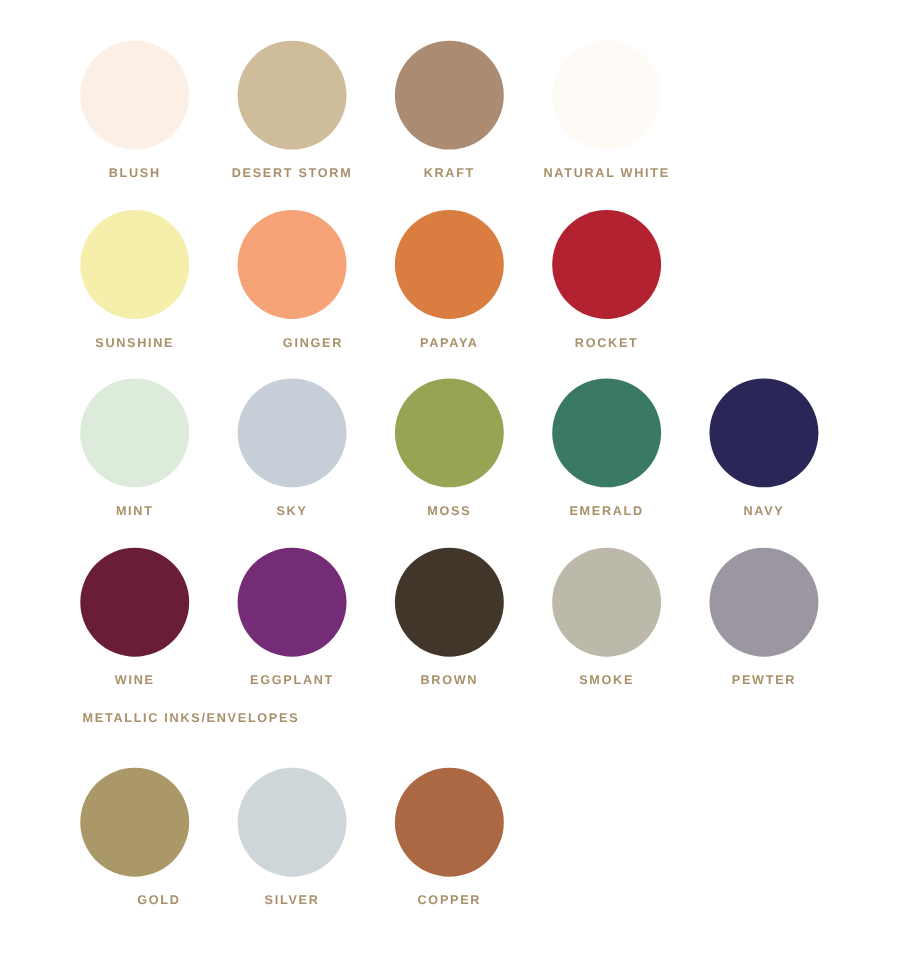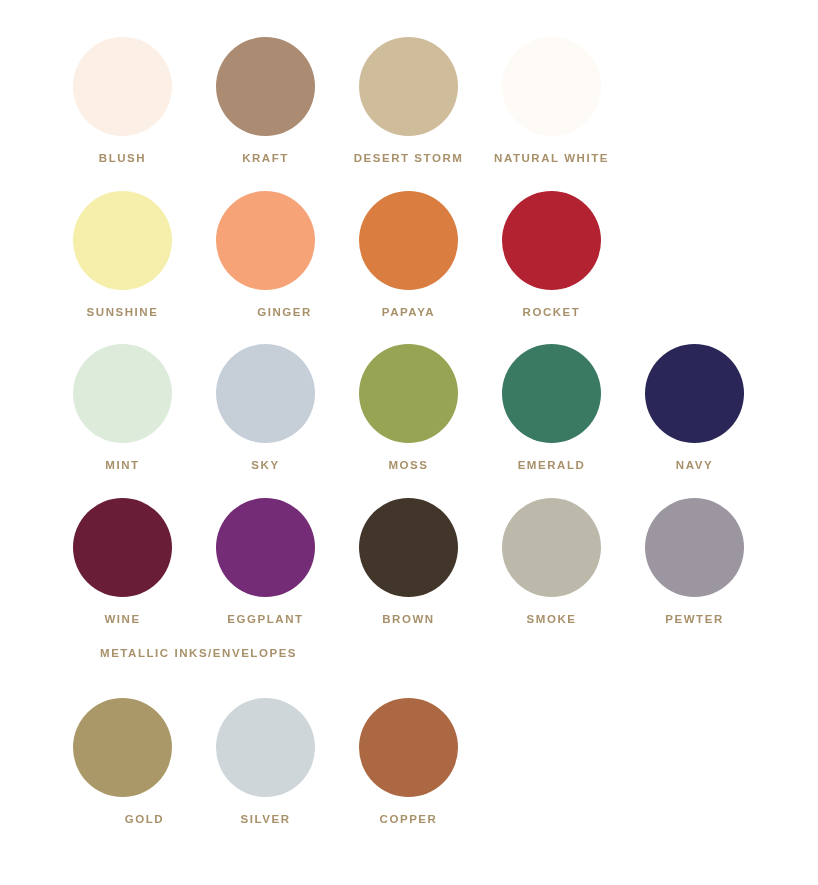--- a/index.html
+++ b/index.html
@@ -59,21 +59,21 @@
     text-align: center;
     white-space: nowrap;
     line-height: 1;
   }
 
   
   .row-gap-1 { height: 37px; }
   .row-gap   { height: 26px; }
 
   .section-heading {
-    padding-left: 100px;
+    padding-left: 75px;
     font-size: 11.5px;
     font-weight: bold;
     letter-spacing: 1.55px;
     color: #a8916a;
     text-transform: uppercase;
     line-height: 1;
   }
 
   .heading-gap-top { height: 23px; }
   .heading-gap-bottom { height: 38px; }
@@ -86,28 +86,28 @@
   <div class="swatch-section">
 
     <div class="row-gap-1"></div>
 
     <div class="swatch-row">
       <div class="swatch-cell">
         <span class="swatch-disc" style="background-color: rgb(252, 239, 230);"></span>
         <span class="swatch-label" style="color: rgb(168, 145, 106);">BLUSH</span>
       </div>
       <div class="swatch-cell">
+        <span class="swatch-disc" style="background-color: rgb(207, 188, 155);"></span>
+        <span class="swatch-label" style="color: rgb(168, 145, 106);">DESERT STORM</span>
+      </div>
+      <div class="swatch-cell">
         <span class="swatch-disc" style="background-color: rgb(171, 140, 114);"></span>
         <span class="swatch-label" style="color: rgb(168, 145, 106);">KRAFT</span>
       </div>
       <div class="swatch-cell">
-        <span class="swatch-disc" style="background-color: rgb(207, 188, 155);"></span>
-        <span class="swatch-label" style="color: rgb(168, 145, 106);">DESERT STORM</span>
-      </div>
-      <div class="swatch-cell">
         <span class="swatch-disc" style="background-color: rgb(254, 250, 245);"></span>
         <span class="swatch-label" style="color: rgb(168, 145, 106);">NATURAL WHITE</span>
       </div>
     </div>
 
     <div class="row-gap"></div>
 
     <div class="swatch-row">
       <div class="swatch-cell">
         <span class="swatch-disc" style="background-color: rgb(245, 239, 171);"></span>

